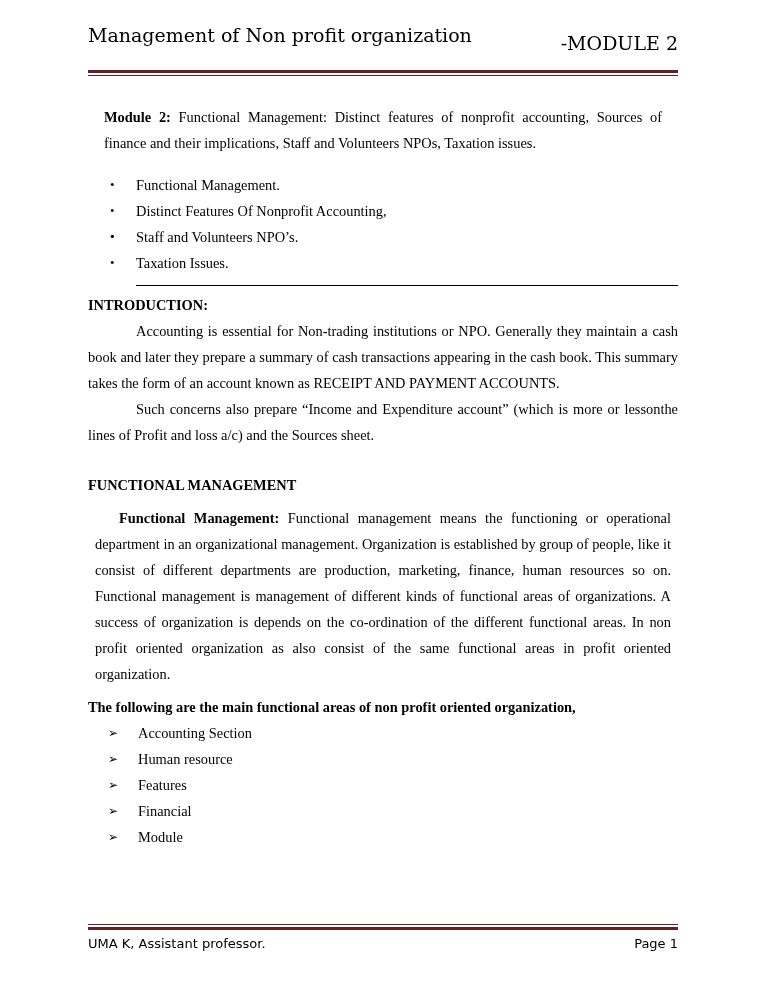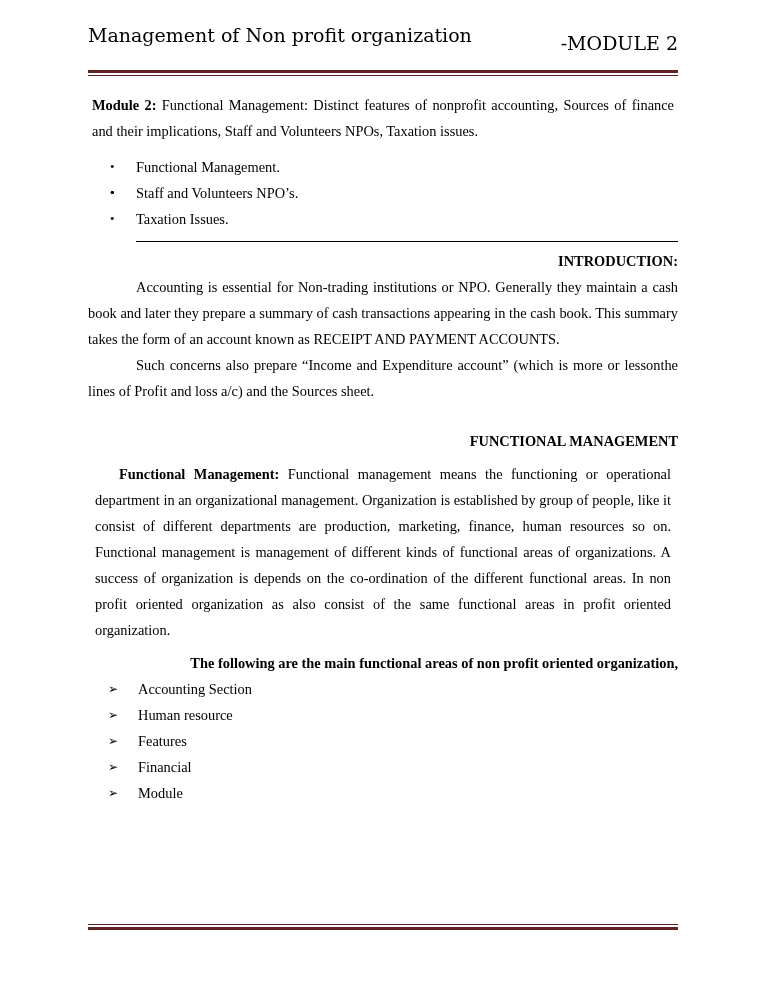--- a/index.html
+++ b/index.html
@@ -9,21 +9,21 @@
   .hdr { position: absolute; left: 88px; top: 20px; width: 590px; height: 30px;
          font-family: "DejaVu Serif", serif; font-size: 19px; line-height: 30px; }
   .hdr .left { position: absolute; left: 0; top: 0; }
   .hdr .right { position: absolute; right: 0; top: 8px; }
   .rule-thick { position: absolute; left: 88px; width: 590px; height: 3px; background: #622423; }
   .rule-thin { position: absolute; left: 88px; width: 590px; height: 1px; background: #622423; }
 
   .body { position: absolute; left: 88px; top: 88px; width: 590px;
           font-family: "Liberation Serif", serif; font-size: 14.4px; line-height: 26px; }
   .just { text-align: justify; text-align-last: left; }
-  .bold { font-weight: bold; text-align: right; }
+  .bold { font-weight: bold; }
   .indent { text-indent: 48px; }
   ul.dots { list-style: none; margin: 4px 0 0 0; padding: 0; }
   ul.dots li { position: relative; padding-left: 48px; line-height: 26px; }
   ul.dots li .bullet { position: absolute; left: 22px; top: 0; font-size: 13px; }
   .divider { margin-left: 48px; height: 1px; border-bottom: 1px solid #000; margin-top: 8px; margin-bottom: 6px; }
   ul.arrows { list-style: none; margin: 0; padding: 0; }
   ul.arrows li { position: relative; padding-left: 50px; line-height: 26px; }
   ul.arrows li .bullet { position: absolute; left: 20px; top: 0; font-size: 12px; }
   .gap { height: 24px; }
 
@@ -39,27 +39,27 @@
 
   <div class="hdr">
     <span class="left">Management of Non profit organization</span>
     <span class="right">-MODULE 2</span>
   </div>
   <div class="rule-thick" style="top: 70px; background: rgb(98, 36, 35);"></div>
   <div class="rule-thin" style="top: 75px; background: rgb(98, 36, 35);"></div>
 
   <div class="body">
 
-    <p class="just" style="margin:4px;">
+    <p class="just" style="margin:16px;">
       <span class="bold">Module 2:</span><span> Functional Management: Distinct features of nonprofit accounting, Sources of finance and their implications, Staff and Volunteers NPOs, Taxation issues.</span>
     </p>
 
     <ul class="dots" style="margin-top:10px;">
       <li><span class="bullet">•</span><span>Functional Management.</span></li>
-      <li><span class="bullet">•</span></li>
+      <li><span class="bullet">•</span><span>Distinct Features Of Nonprofit Accounting,</span></li>
       <li><span class="bullet">•</span></li>
       <li><span class="bullet">•</span><span>Staff and Volunteers NPO’s.</span></li>
       <li><span class="bullet">•</span><span>Taxation Issues.</span></li>
     </ul>
 
     <div class="divider"></div>
 
     <div class="bold">INTRODUCTION:</div>
     <p class="just indent" style="margin:0;">Accounting is essential for Non-trading institutions or NPO. Generally they maintain a cash book and later they prepare a summary of cash transactions appearing in the cash book. This summary takes the form of an account known as RECEIPT AND PAYMENT ACCOUNTS.</p>
     <p class="just indent" style="margin:0;">Such concerns also prepare “Income and Expenditure account” (which is more or lessonthe lines of Profit and loss a/c) and the Sources sheet.</p>
@@ -76,14 +76,18 @@
       <li><span class="bullet">➢</span><span>Accounting Section</span></li>
       <li><span class="bullet">➢</span><span>Human resource</span></li>
       <li><span class="bullet">➢</span><span>Features</span></li>
       <li><span class="bullet">➢</span><span>Financial</span></li>
       <li><span class="bullet">➢</span><span>Module</span></li>
     </ul>
   </div>
 
   <div class="rule-thin" style="top: 924px; background: rgb(98, 36, 35);"></div>
   <div class="rule-thick" style="top: 927px; background: rgb(98, 36, 35);"></div>
+  <div class="ftr">
+    <span class="left">UMA K, Assistant professor.</span>
+    <span class="right">Page 1</span>
+  </div>
 
 </div>
 
 </body></html>

